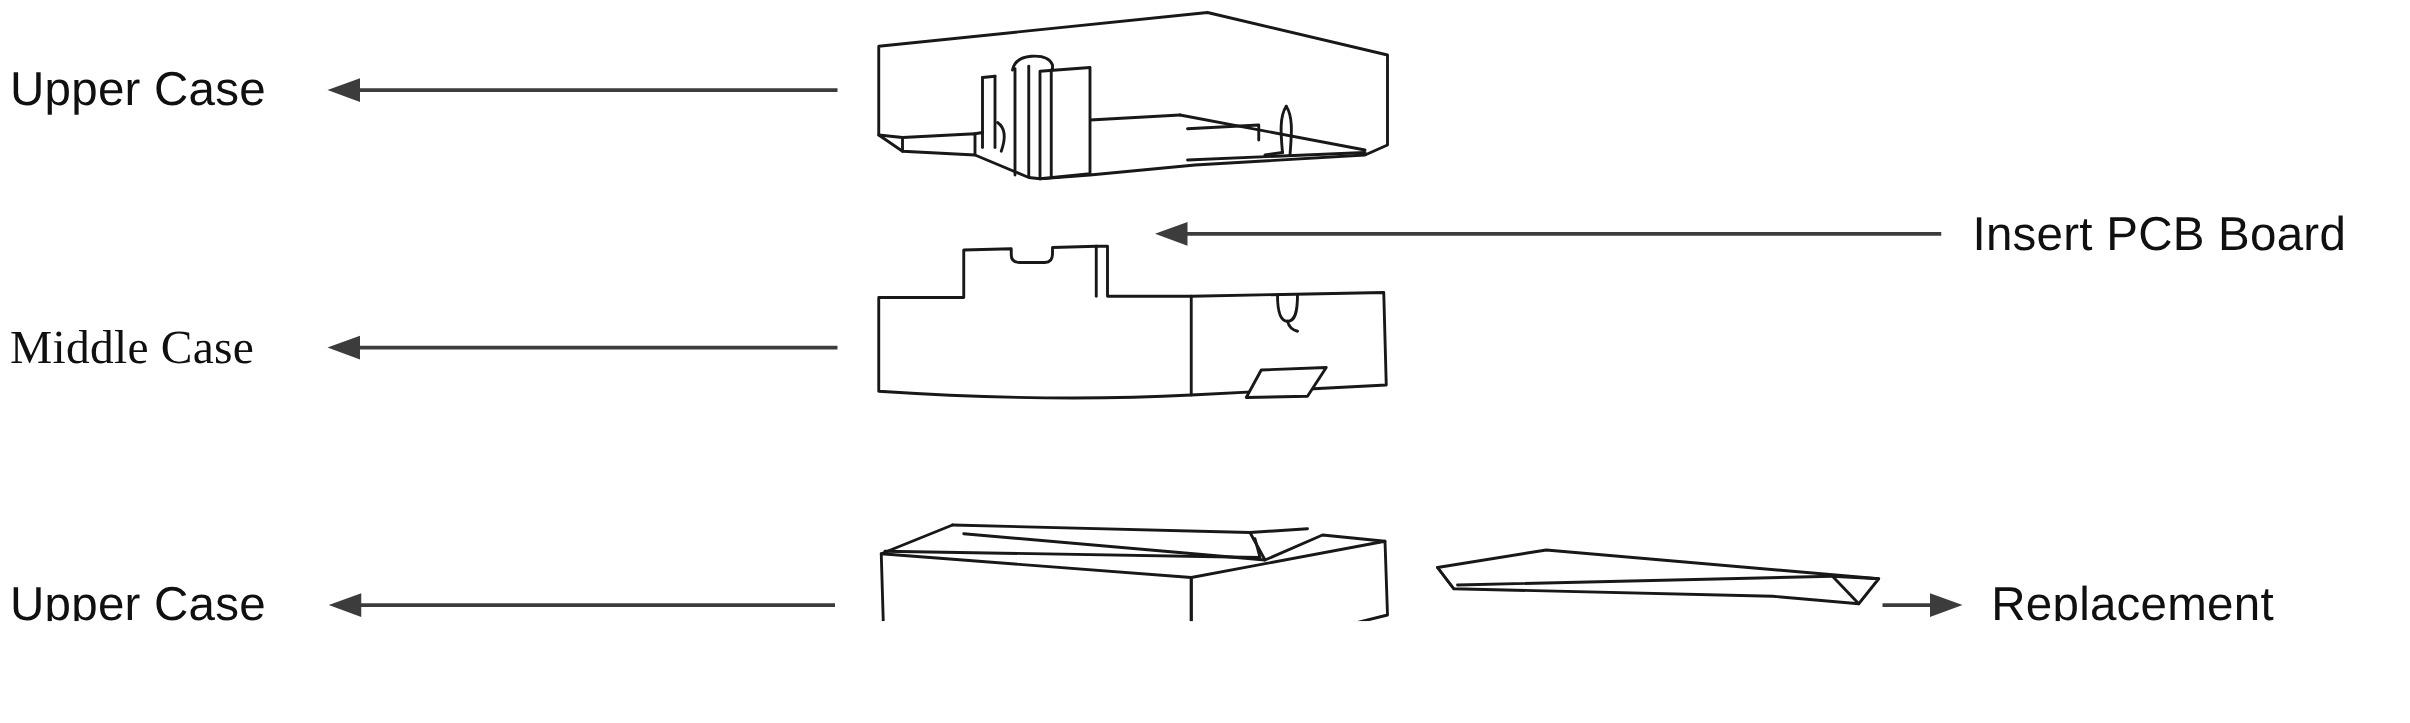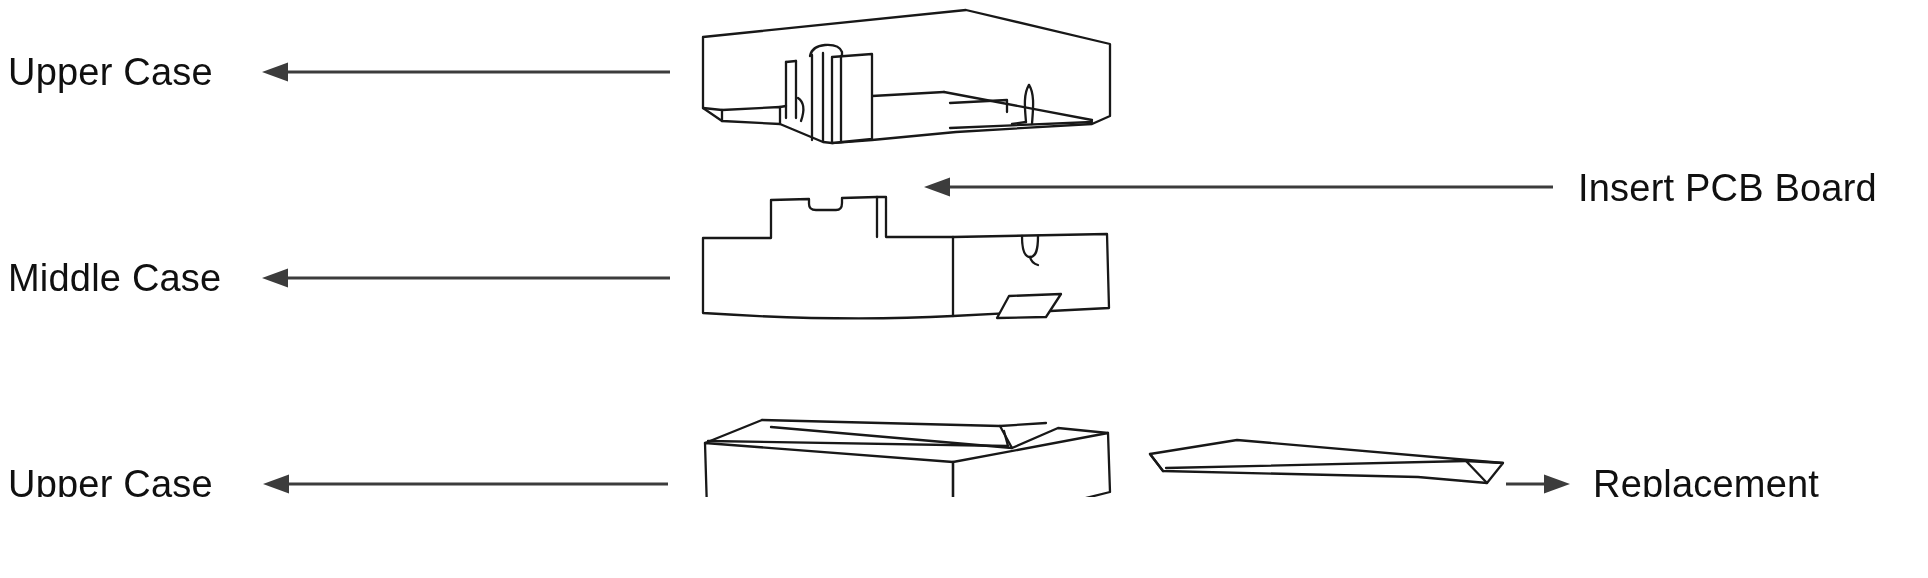--- a/index.html
+++ b/index.html
@@ -37,21 +37,21 @@
   .label{
     position:absolute;
     font-size:38px;
     line-height:1;
     color:var(--text);
     white-space:nowrap;
     transform:translateY(-50%);
     letter-spacing:0.2px;
   }
   .label-upper  {left:8px;  top:72px;}
-  .label-middle {left:8px;  top:278px;}
+  .label-middle {left:8px;  top:278px;font-family:Liberation Serif, serif;}
   .label-bottom {left:8px;  top:484px;}
   .label-insert {left:1578px; top:188px;}
   .label-replace{left:1593px; top:484px;}
 </style>
 </head>
 <body>
 
 <div class="stage">
 
   <svg width="1928" height="578" viewBox="0 0 1928 578">

